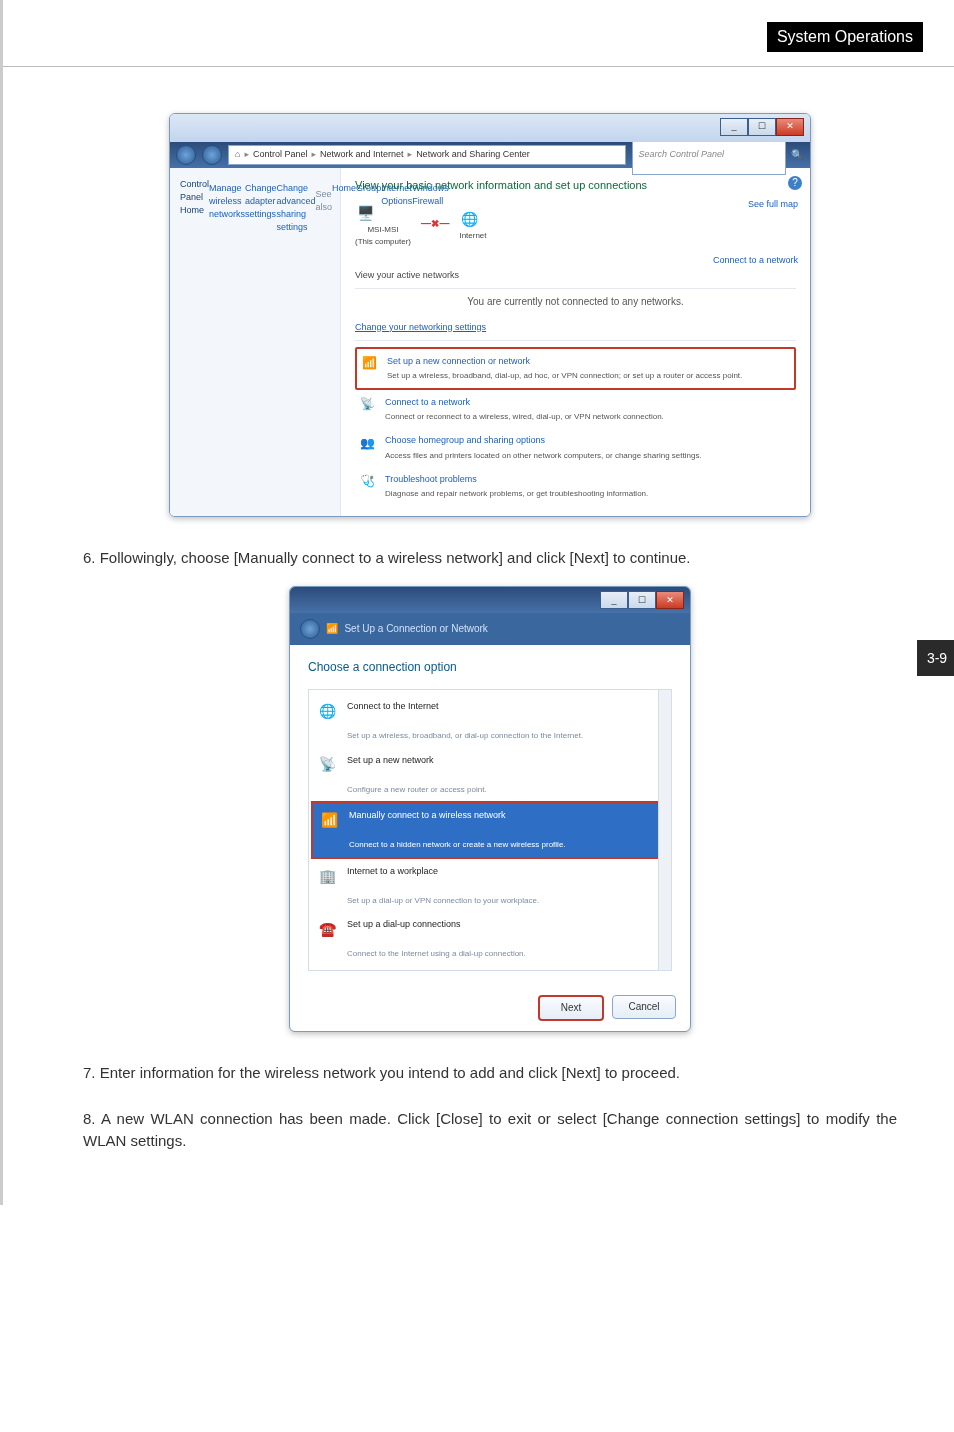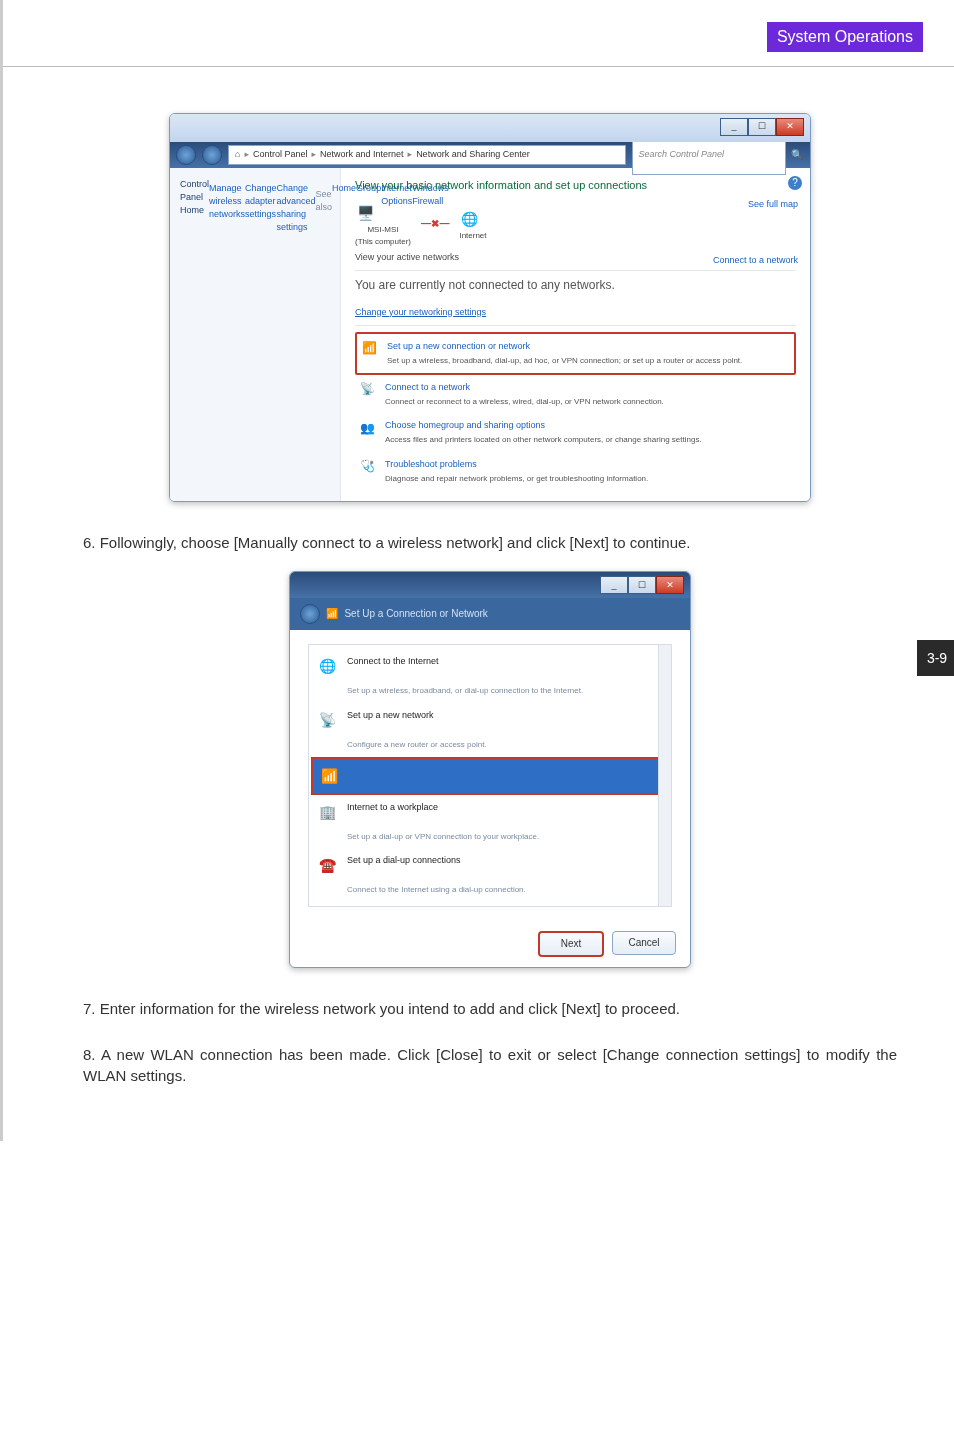--- a/index.html
+++ b/index.html
@@ -1,18 +1,18 @@
 <!DOCTYPE html>
 <html><head>
 <meta charset="utf-8">
 <style>
 html,body{margin:0;padding:0;font-family:Arial,Helvetica,sans-serif;background:#fff;color:#333}
 .page{width:954px;margin:0;position:relative;border-left:3px solid #ccc}
 .header-bar{border-bottom:1px solid #bbb;height:66px;position:relative}
-.header-title{position:absolute;right:34px;top:22px;color:#fff;font-size:16px;background:#6d28d9;padding:6px 10px}
+.header-title{position:absolute;right:34px;top:22px;color:#fff;font-size:16px;background:#000000;padding:6px 10px}
 .header-dark{position:absolute;right:0;top:0;height:46px;width:360px;background:#111;z-index:-1}
 .content{padding:28px 60px 40px 80px;font-size:15px;line-height:1.45}
 .step{margin:24px 0 14px 0;text-align:justify}
 .step-num{display:inline}
 .screenshot-wrap{display:flex;justify-content:center;margin:18px 0 30px 0}
 .win7-window{width:640px;border:1px solid #7a9ac0;border-radius:6px;overflow:hidden;font-size:10px;box-shadow:0 2px 6px rgba(0,0,0,.25);background:#fff}
 .win7-titlebar{height:28px;background:linear-gradient(#dce7f5,#c2d5ee);position:relative}
 .win-controls{position:absolute;right:6px;top:4px;display:flex;gap:0}
 .win-btn{width:26px;height:16px;border:1px solid #3b5e8c;background:linear-gradient(#e8eef7,#cad9ec);font-size:9px;display:flex;align-items:center;justify-content:center}
 .win-btn.close{background:linear-gradient(#e98a7c,#cb3b22);color:#fff;border-color:#862617}
@@ -27,21 +27,21 @@
 .sidebar a{color:#1a5fbf;text-decoration:none;display:block;margin:4px 0;cursor:pointer}
 .sidebar .spacer{flex:1}
 .sidebar .see-also{color:#7a8ba0;margin-top:10px}
 .main-pane{flex:1;padding:10px 14px;position:relative}
 .main-pane h4{color:#0a6a3a;font-weight:normal;font-size:11px;margin:0 0 8px 0}
 .net-map{display:flex;align-items:center;gap:10px;margin:6px 0 4px 0}
 .net-icon{width:22px;height:22px;display:flex;align-items:center;justify-content:center;font-size:14px}
 .net-x{color:#d33;font-weight:bold}
 .net-lbl{font-size:8px;color:#444;text-align:center}
 .rightlink{position:absolute;right:12px;color:#1a5fbf;font-size:9px}
-.subhdr{color:#444;font-size:9px;margin:4px 0 2px 0}
+.subhdr{color:#444;font-size:9px;margin:22px 0 2px 0}
 .divline{border-top:1px solid #e3e8ef;margin:6px 0}
 .task{display:flex;gap:8px;padding:6px 4px}
 .task .ticon{width:18px;height:18px;flex:none;display:flex;align-items:center;justify-content:center;font-size:12px}
 .task .tbody .ttitle{color:#1a5fbf;font-size:9px}
 .task .tbody .tdesc{color:#555;font-size:8px;margin-top:2px}
 .task.boxed{border:2px solid #c0392b;border-radius:2px}
 .help-icon{position:absolute;right:8px;top:8px;width:14px;height:14px;border-radius:50%;background:#3f7fc7;color:#fff;font-size:10px;display:flex;align-items:center;justify-content:center}
 
 .dlg-window{width:400px;border:1px solid #7a9ac0;border-radius:6px;overflow:hidden;font-size:10px;box-shadow:0 2px 6px rgba(0,0,0,.25);background:#fff}
 .dlg-titlebar{height:26px;background:linear-gradient(#2b4c7a,#4771a8);position:relative}
@@ -122,21 +122,21 @@
               </div>
               <div class="net-x">—✖—</div>
               <div>
                 <div class="net-icon">🌐</div>
                 <div class="net-lbl">Internet</div>
               </div>
             </div>
             <span class="rightlink" style="top:86px">Connect to a network</span>
             <div class="subhdr">View your active networks</div>
             <div class="divline"></div>
-            <div style="color:#555;font-size:12px;margin:4px 0 10px 0">You are currently not connected to any networks.</div>
+            <div style="text-align:center;color:#555;font-size:10px;margin:4px 0 10px 0">You are currently not connected to any networks.</div>
             <a style="color:#1a5fbf;font-size:9px;text-decoration:underline">Change your networking settings</a>
             <div class="divline"></div>
 
             <div class="task boxed">
               <div class="ticon">📶</div>
               <div class="tbody">
                 <div class="ttitle">Set up a new connection or network</div>
                 <div class="tdesc">Set up a wireless, broadband, dial-up, ad hoc, or VPN connection; or set up a router or access point.</div>
               </div>
             </div>
@@ -179,38 +179,43 @@
             <div class="win-btn">☐</div>
             <div class="win-btn close">✕</div>
           </div>
         </div>
         <div class="dlg-sub">
           <div class="back"></div>
           <span>📶</span>
           <span>Set Up a Connection or Network</span>
         </div>
         <div class="dlg-body">
+          <h4>Choose a connection option</h4>
           <div class="opt-list">
             <div class="scroll-hint"></div>
             <div class="opt">
               <div class="oicon">🌐</div>
               <div class="obody">
                 <div class="otitle">Connect to the Internet</div>
                 <div class="odesc">Set up a wireless, broadband, or dial-up connection to the Internet.</div>
               </div>
             </div>
             <div class="opt">
               <div class="oicon">📡</div>
               <div class="obody">
                 <div class="otitle">Set up a new network</div>
                 <div class="odesc">Configure a new router or access point.</div>
               </div>
             </div>
             <div class="opt selected">
               <div class="oicon">📶</div>
+              <div class="obody">
+                <div class="otitle">Manually connect to a wireless network</div>
+                <div class="odesc">Connect to a hidden network or create a new wireless profile.</div>
+              </div>
             </div>
             <div class="opt">
               <div class="oicon">🏢</div>
               <div class="obody">
                 <div class="otitle">Internet to a workplace</div>
                 <div class="odesc">Set up a dial-up or VPN connection to your workplace.</div>
               </div>
             </div>
             <div class="opt">
               <div class="oicon">☎️</div>

